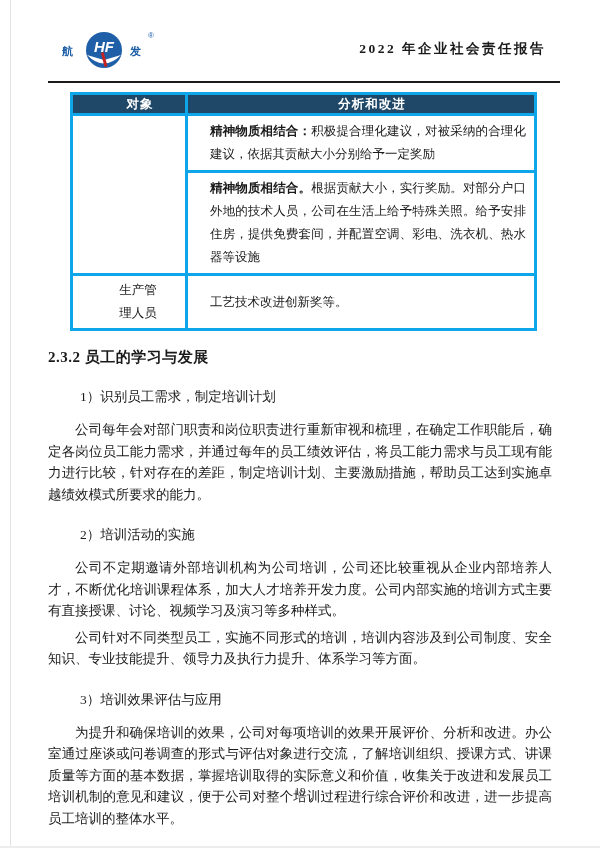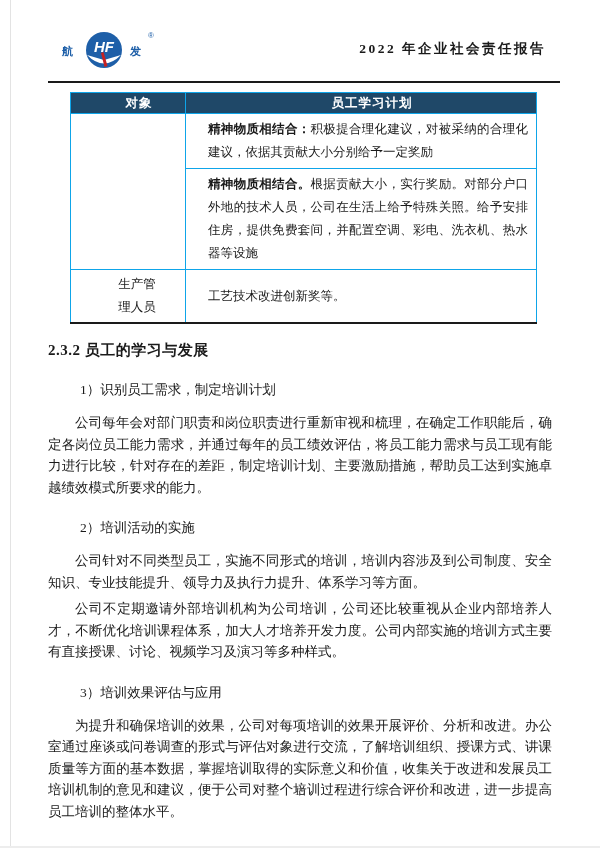--- a/index.html
+++ b/index.html
@@ -47,21 +47,21 @@
   }
 
   table.incentive {
     border-collapse: collapse;
     width: 467px;
     margin-left: 22px;
     font-size: 12.5px;
     table-layout: fixed;
   }
   table.incentive td, table.incentive th {
-    border: 1px solid #0ea5e9;
+    border: 3px solid #0ea5e9;
     vertical-align: middle;
     padding-left: 22px;
   }
   table.incentive { border-bottom: 2.5px solid #1a1a1a; }
   tr.tbl-head th {
     background: #1f4868;
     color: #ffffff;
     font-weight: bold;
     font-size: 12.5px;
     height: 21px;
@@ -133,21 +133,21 @@
   <div class="report-title">2022 年企业社会责任报告</div>
 
   <div class="header-rule"></div>
 
   <div class="content">
 
     <table class="incentive">
       <tbody>
         <tr class="tbl-head">
           <th class="col-target">对象</th>
-          <th class="col-measures">员工学习计划</th>
+          <th class="col-measures">分析和改进</th>
         </tr>
         <tr class="row-a1">
           <td class="target-cell" rowspan="2">
             <div></div>
             <div></div>
           </td>
           <td class="measure-cell">
             <span class="lead">精神物质相结合：</span><span>积极提合理化建议，对被采纳的合理化建议，依据其贡献大小分别给予一定奖励</span>
           </td>
         </tr>
@@ -167,22 +167,22 @@
         </tr>
       </tbody>
     </table>
 
     <div class="section-heading">2.3.2 员工的学习与发展</div>
 
     <div class="subhead">1）识别员工需求，制定培训计划</div>
     <div class="para">公司每年会对部门职责和岗位职责进行重新审视和梳理，在确定工作职能后，确定各岗位员工能力需求，并通过每年的员工绩效评估，将员工能力需求与员工现有能力进行比较，针对存在的差距，制定培训计划、主要激励措施，帮助员工达到实施卓越绩效模式所要求的能力。</div>
 
     <div class="subhead">2）培训活动的实施</div>
+    <div class="para">公司不定期邀请外部培训机构为公司培训，公司还比较重视从企业内部培养人才，不断优化培训课程体系，加大人才培养开发力度。公司内部实施的培训方式主要有直接授课、讨论、视频学习及演习等多种样式。</div>
     <div class="para">公司针对不同类型员工，实施不同形式的培训，培训内容涉及到公司制度、安全知识、专业技能提升、领导力及执行力提升、体系学习等方面。</div>
-    <div class="para">公司不定期邀请外部培训机构为公司培训，公司还比较重视从企业内部培养人才，不断优化培训课程体系，加大人才培养开发力度。公司内部实施的培训方式主要有直接授课、讨论、视频学习及演习等多种样式。</div>
 
     <div class="subhead">3）培训效果评估与应用</div>
     <div class="para">为提升和确保培训的效果，公司对每项培训的效果开展评价、分析和改进。办公室通过座谈或问卷调查的形式与评估对象进行交流，了解培训组织、授课方式、讲课质量等方面的基本数据，掌握培训取得的实际意义和价值，收集关于改进和发展员工培训机制的意见和建议，便于公司对整个培训过程进行综合评价和改进，进一步提高员工培训的整体水平。</div>
 
   </div>
 
   <div class="page-number">19</div>
 
 </div>
 

